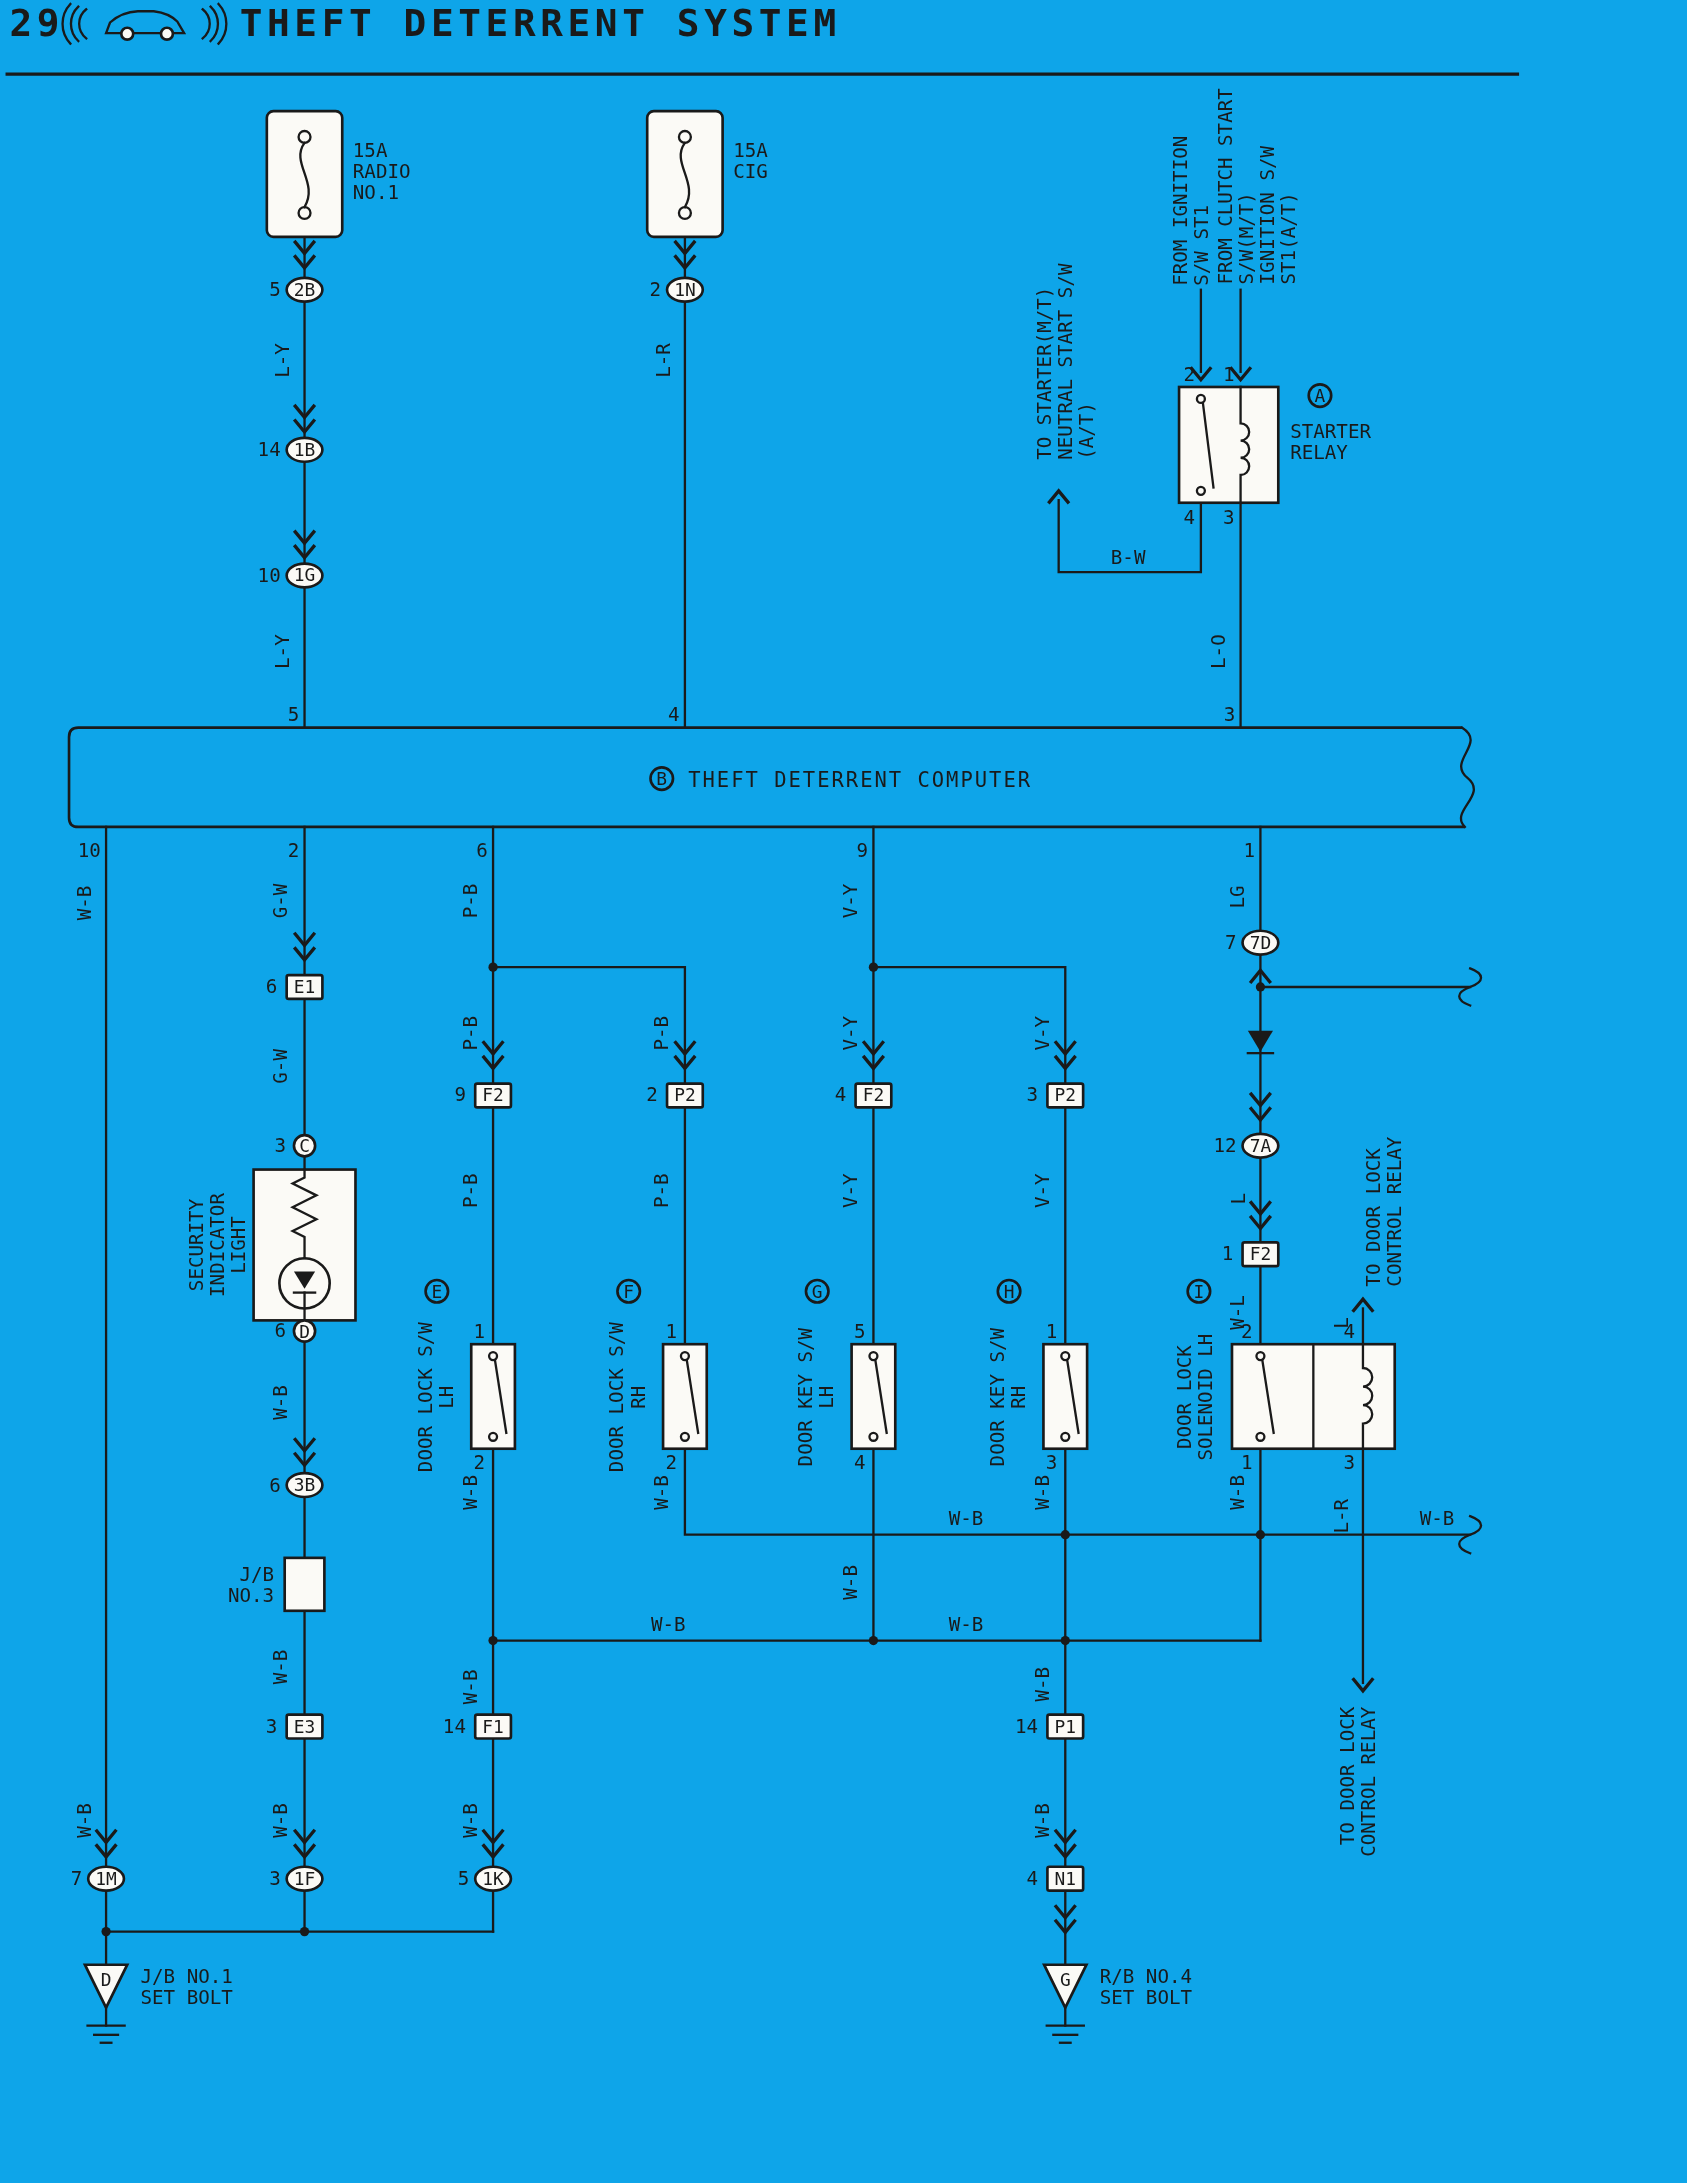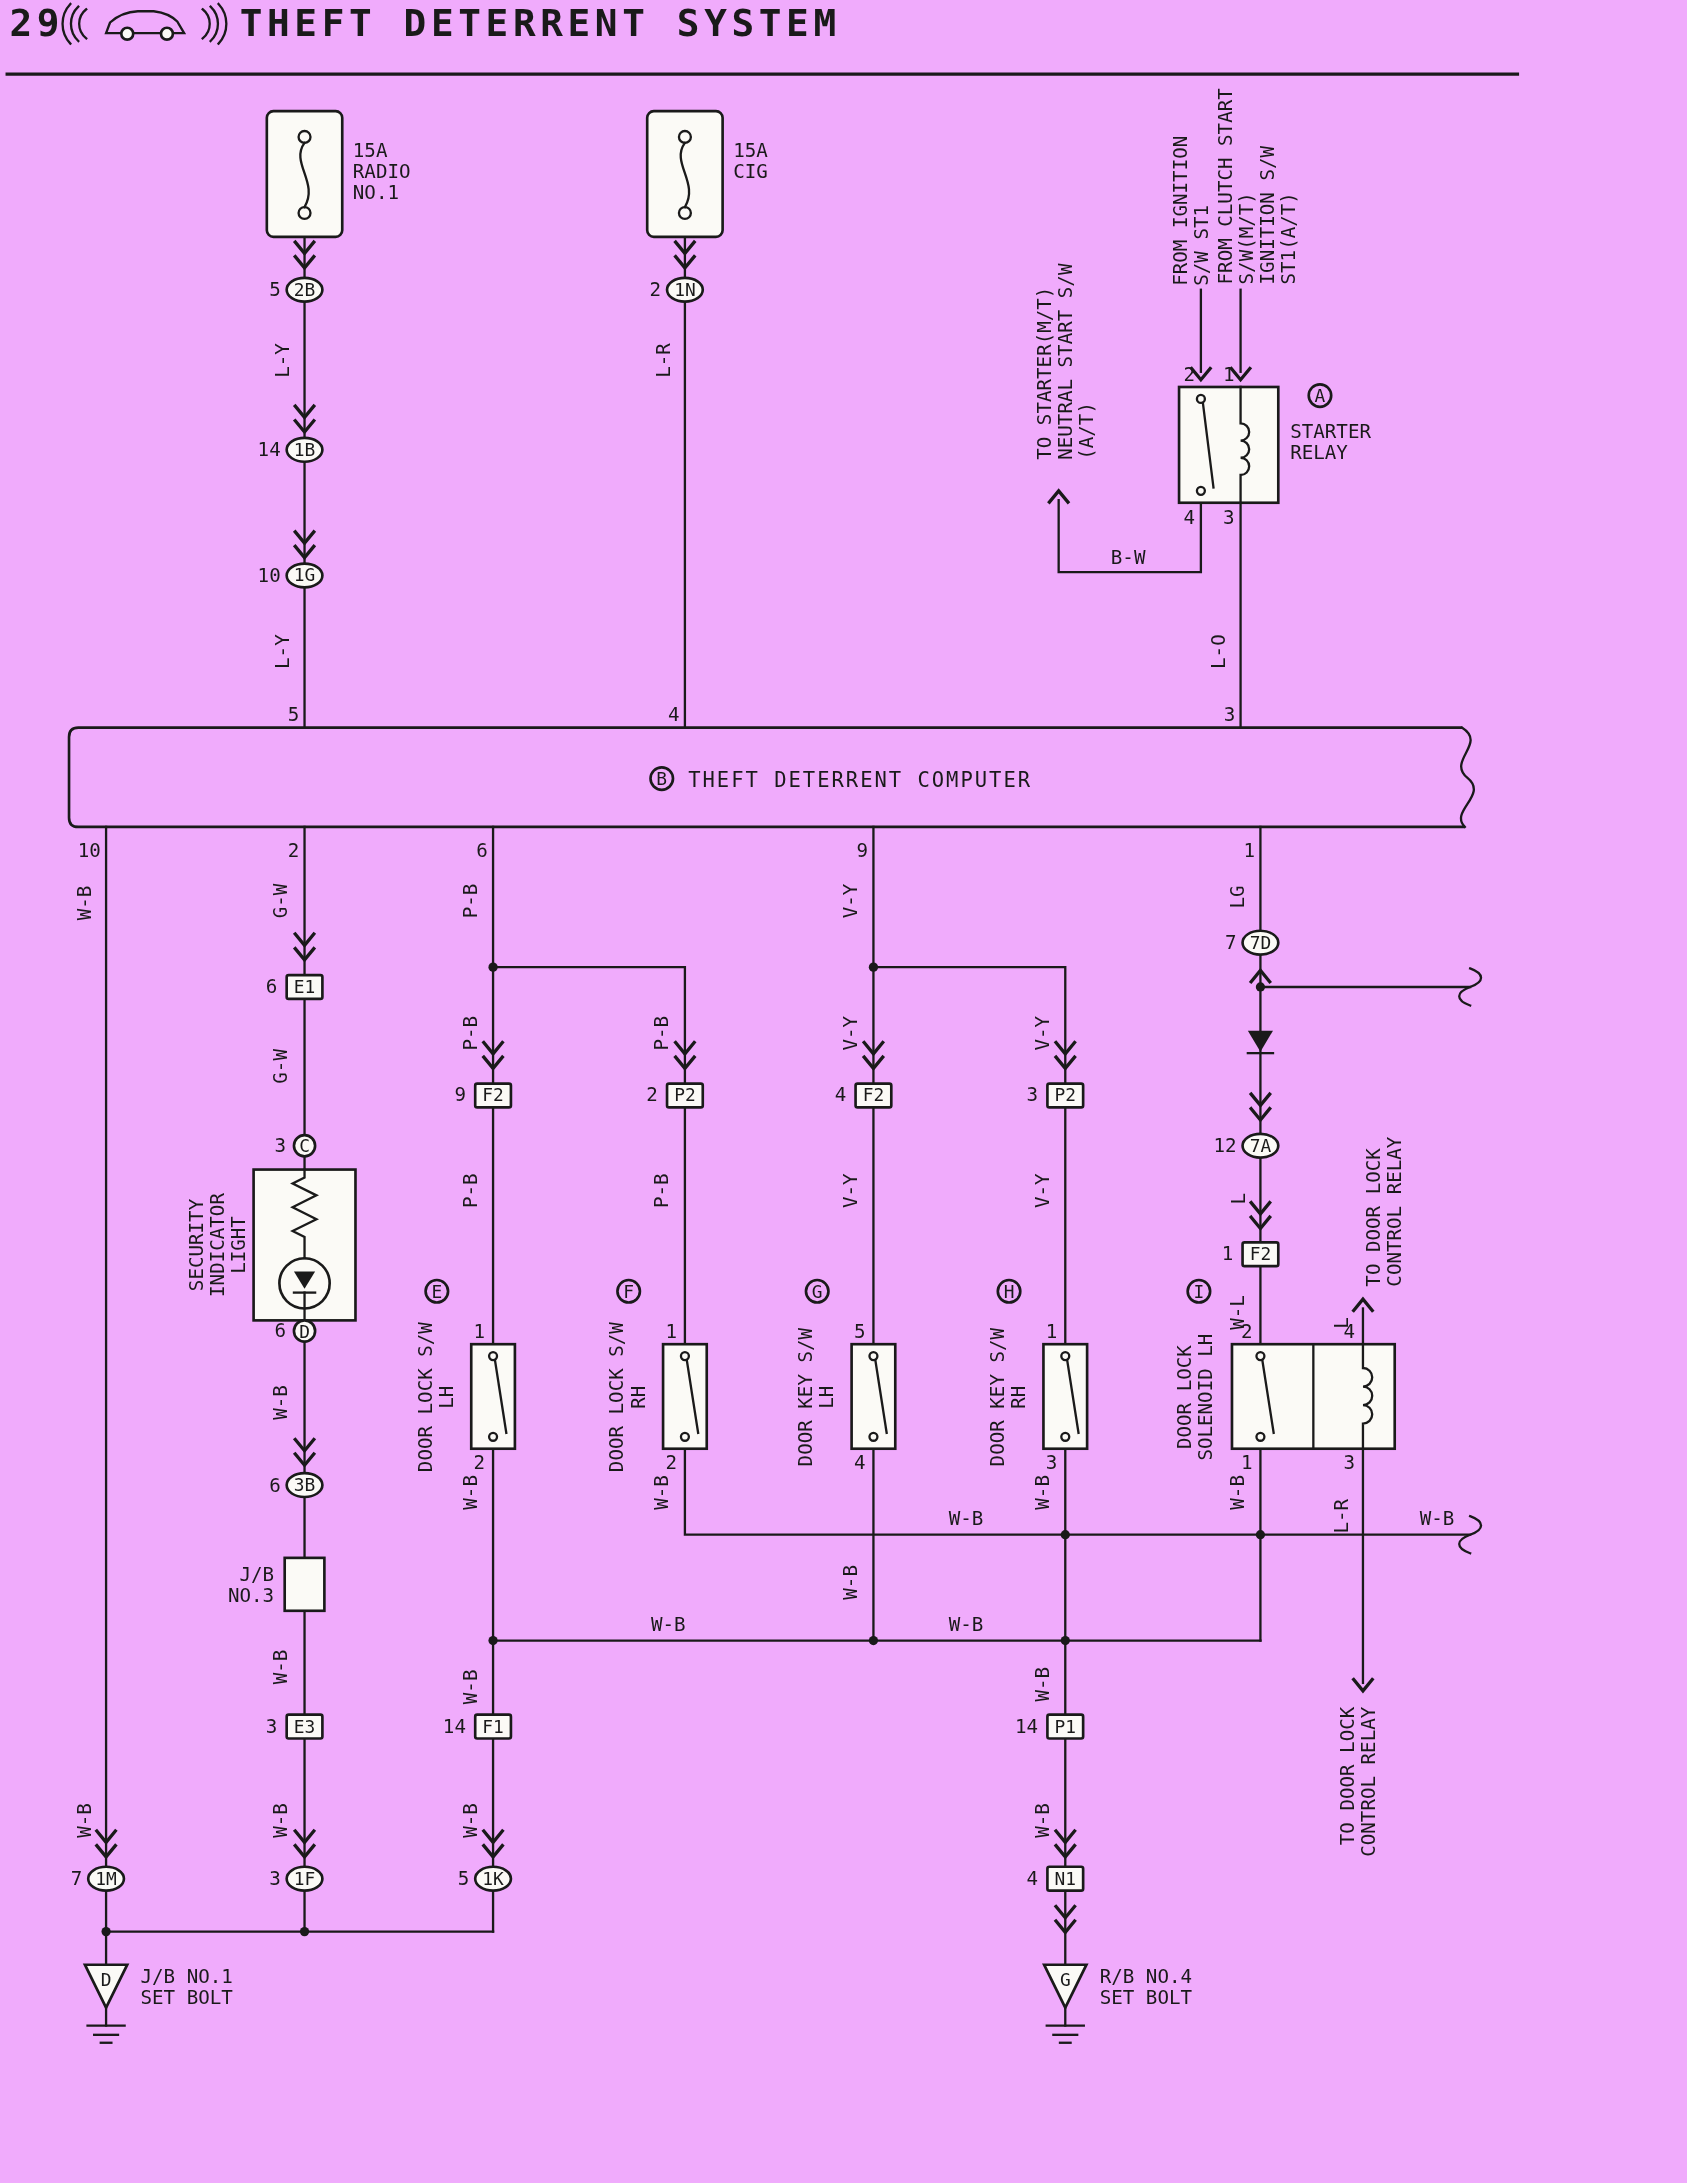--- a/index.html
+++ b/index.html
@@ -1,16 +1,16 @@
 <!DOCTYPE html>
 <html style="font-size:10.6px"><head>
 <meta charset="utf-8">
 <style>
   html,body{margin:0;padding:0;background:#cfcfcb;}
-  .page{width:1688px;height:2183px;background:#f0abfc;position:relative;margin:0 auto;}
+  .page{width:1688px;height:2183px;background:#0ea5e9;position:relative;margin:0 auto;}
   svg{display:block;}
   .w{stroke:#1a1a1a;stroke-width:3.5;fill:none;stroke-linecap:square;}
   .rule{stroke:#1a1a1a;stroke-width:5;fill:none;}
   .box{stroke:#1a1a1a;stroke-width:4;fill:#fbfaf6;}
   .boxn{stroke:#1a1a1a;stroke-width:4;fill:none;}
   .dot{fill:#1a1a1a;stroke:none;}
   .ink{fill:#1a1a1a;stroke:none;}
   .chev{stroke:#1a1a1a;stroke-width:5;fill:none;stroke-linecap:square;}
   text{font-family:"DejaVu Sans Mono",monospace;fill:#1a1a1a;}
   .t{font-size:29px;}

